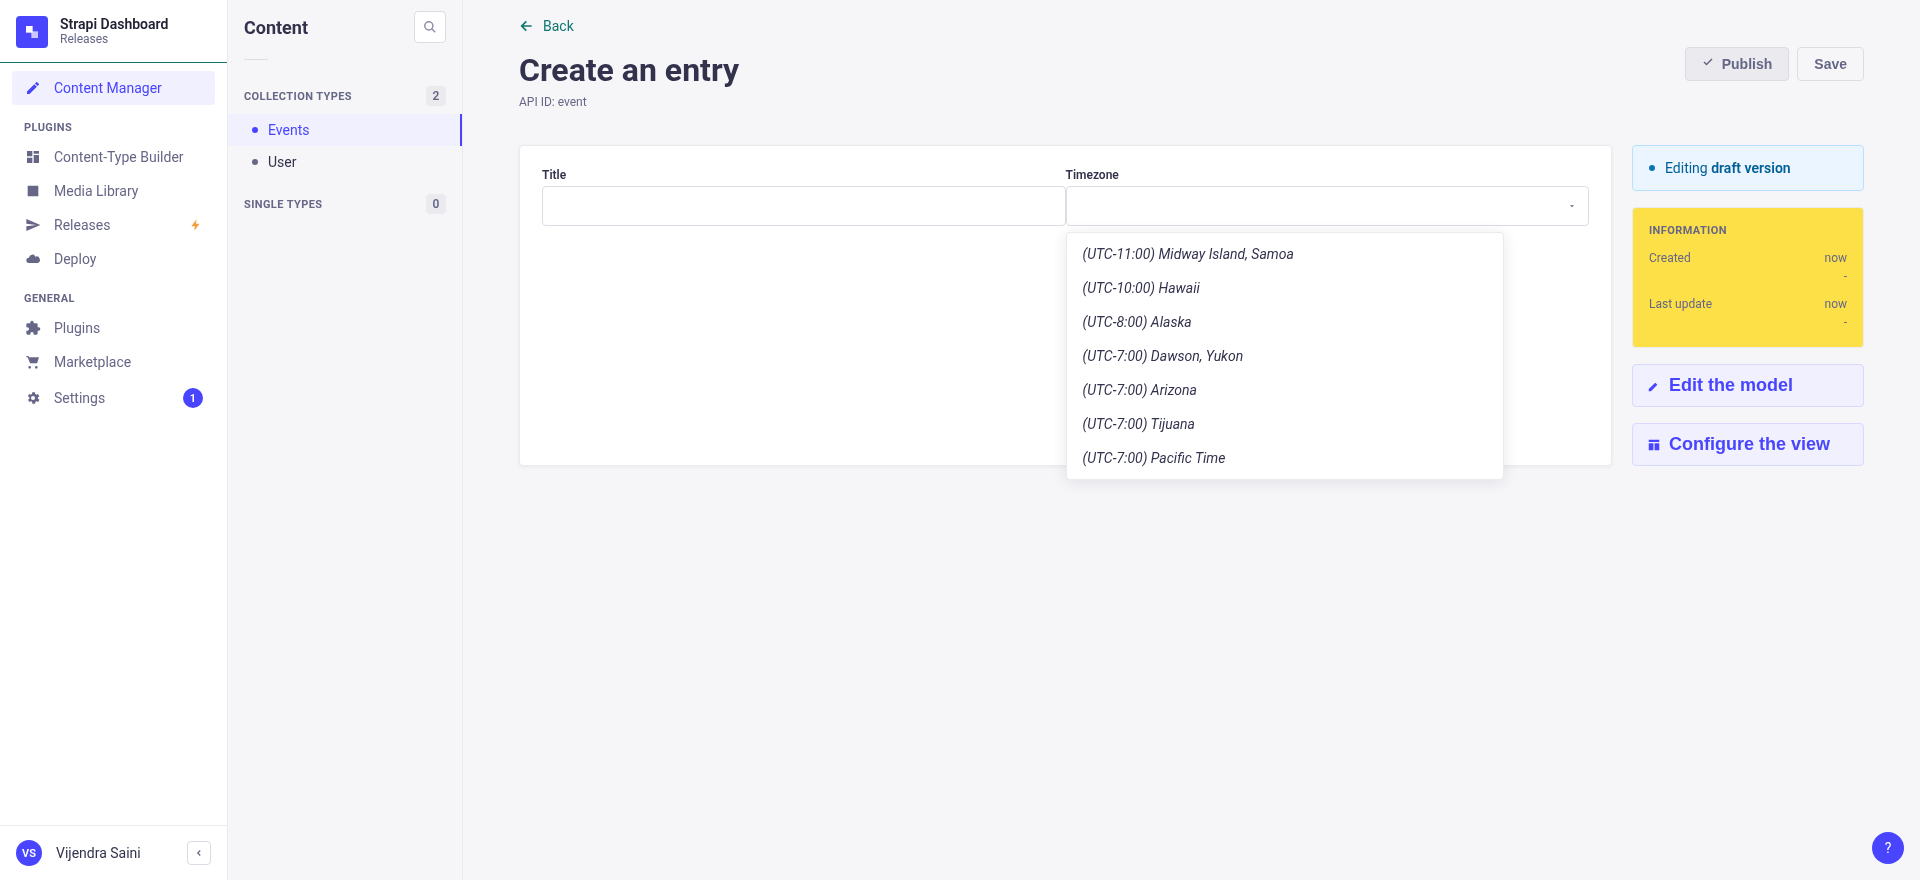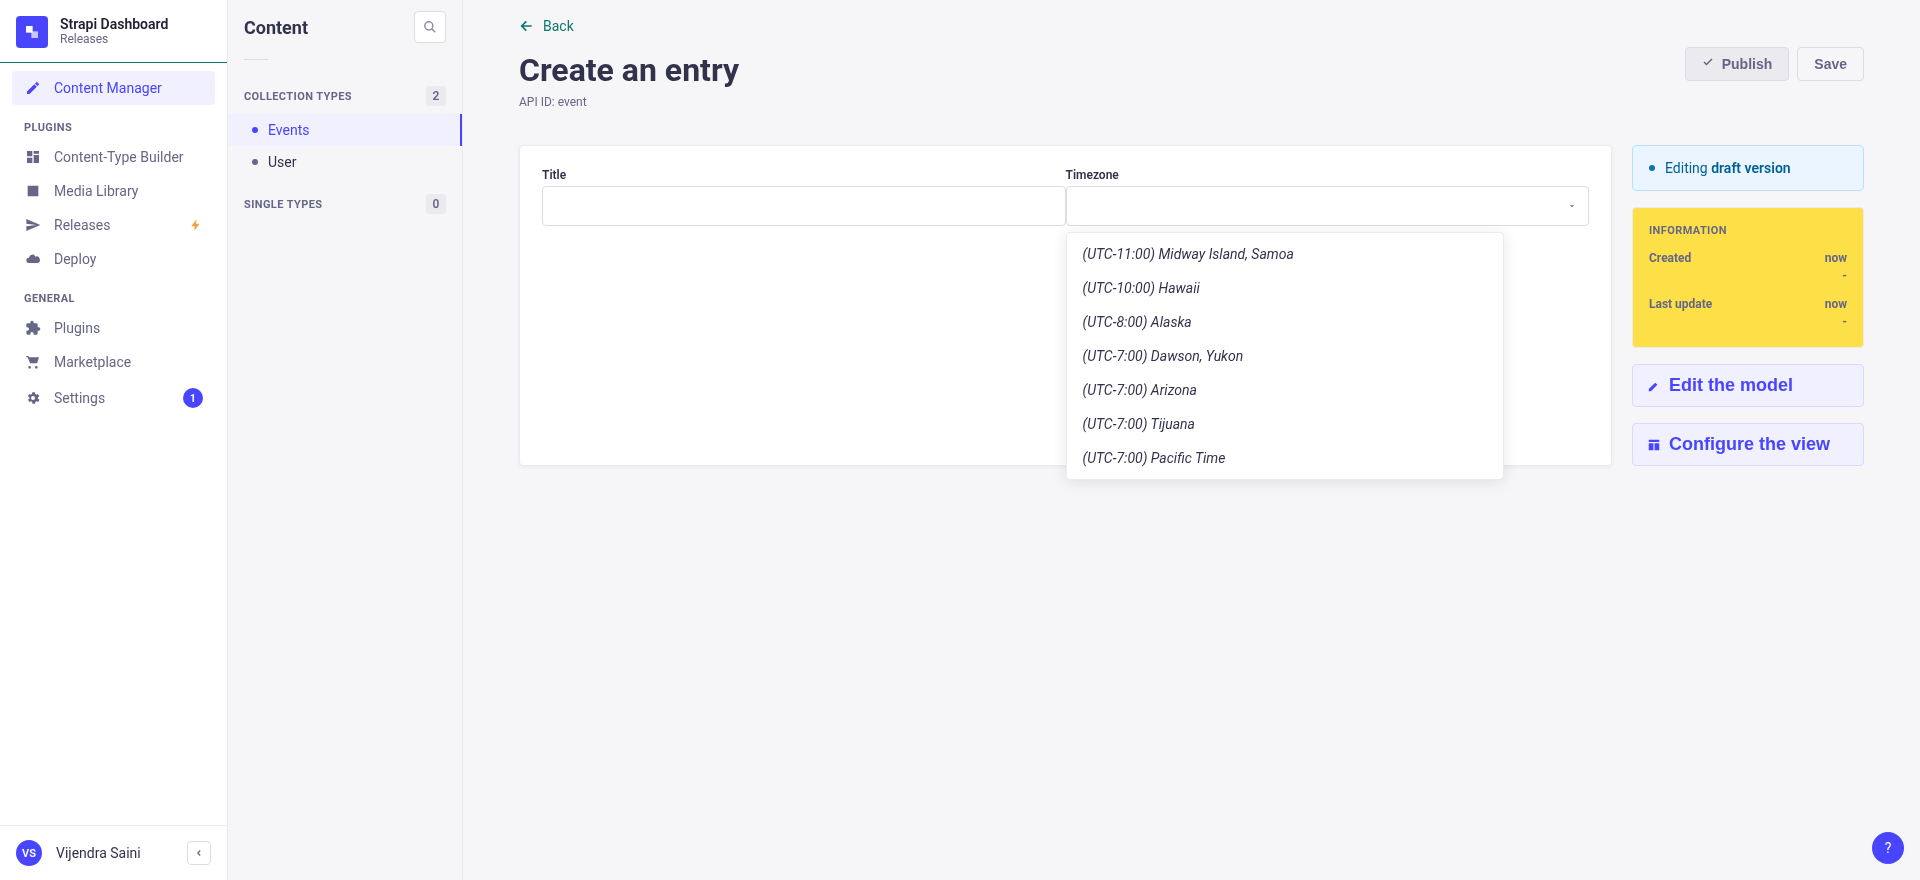--- a/index.html
+++ b/index.html
@@ -207,21 +207,21 @@
       display: flex; align-items: center; gap: 10px;
       font-size: 14px; color: #006096;
     }
     .status-banner .sdot { width: 6px; height: 6px; border-radius: 50%; background: #0c75af;}
     .draft-ver { color: #006096; font-weight: 600; }
     .info-card {
       background: #fde047; border: 1px solid #eaeaef;
       border-radius: 4px; padding: 16px;
     }
     .info-title { font-size: 11px; font-weight: 700; letter-spacing: 0.4px; color: #666687; margin-bottom: 12px;}
-    .info-row { display: flex; justify-content: space-between; font-size: 12px; color: #666687; padding: 2px 0; font-weight: bold;}
+    .info-row { display: flex; justify-content: space-between; font-size: 12px; color: #666687; padding: 2px 0;}
     .info-row.offset { margin-top: 10px;}
     .info-row .r { color: #666687; }
     .link-btn {
       background: #f0f0ff; border: 1px solid #d9d8ff;
       color: #4945ff; border-radius: 4px;
       padding: 10px 14px; font-size: 18px; font-weight: 600;
       display: flex; align-items: center; gap: 8px; cursor: pointer;
     }
     .help-fab {
       position: fixed; right: 16px; bottom: 16px;

